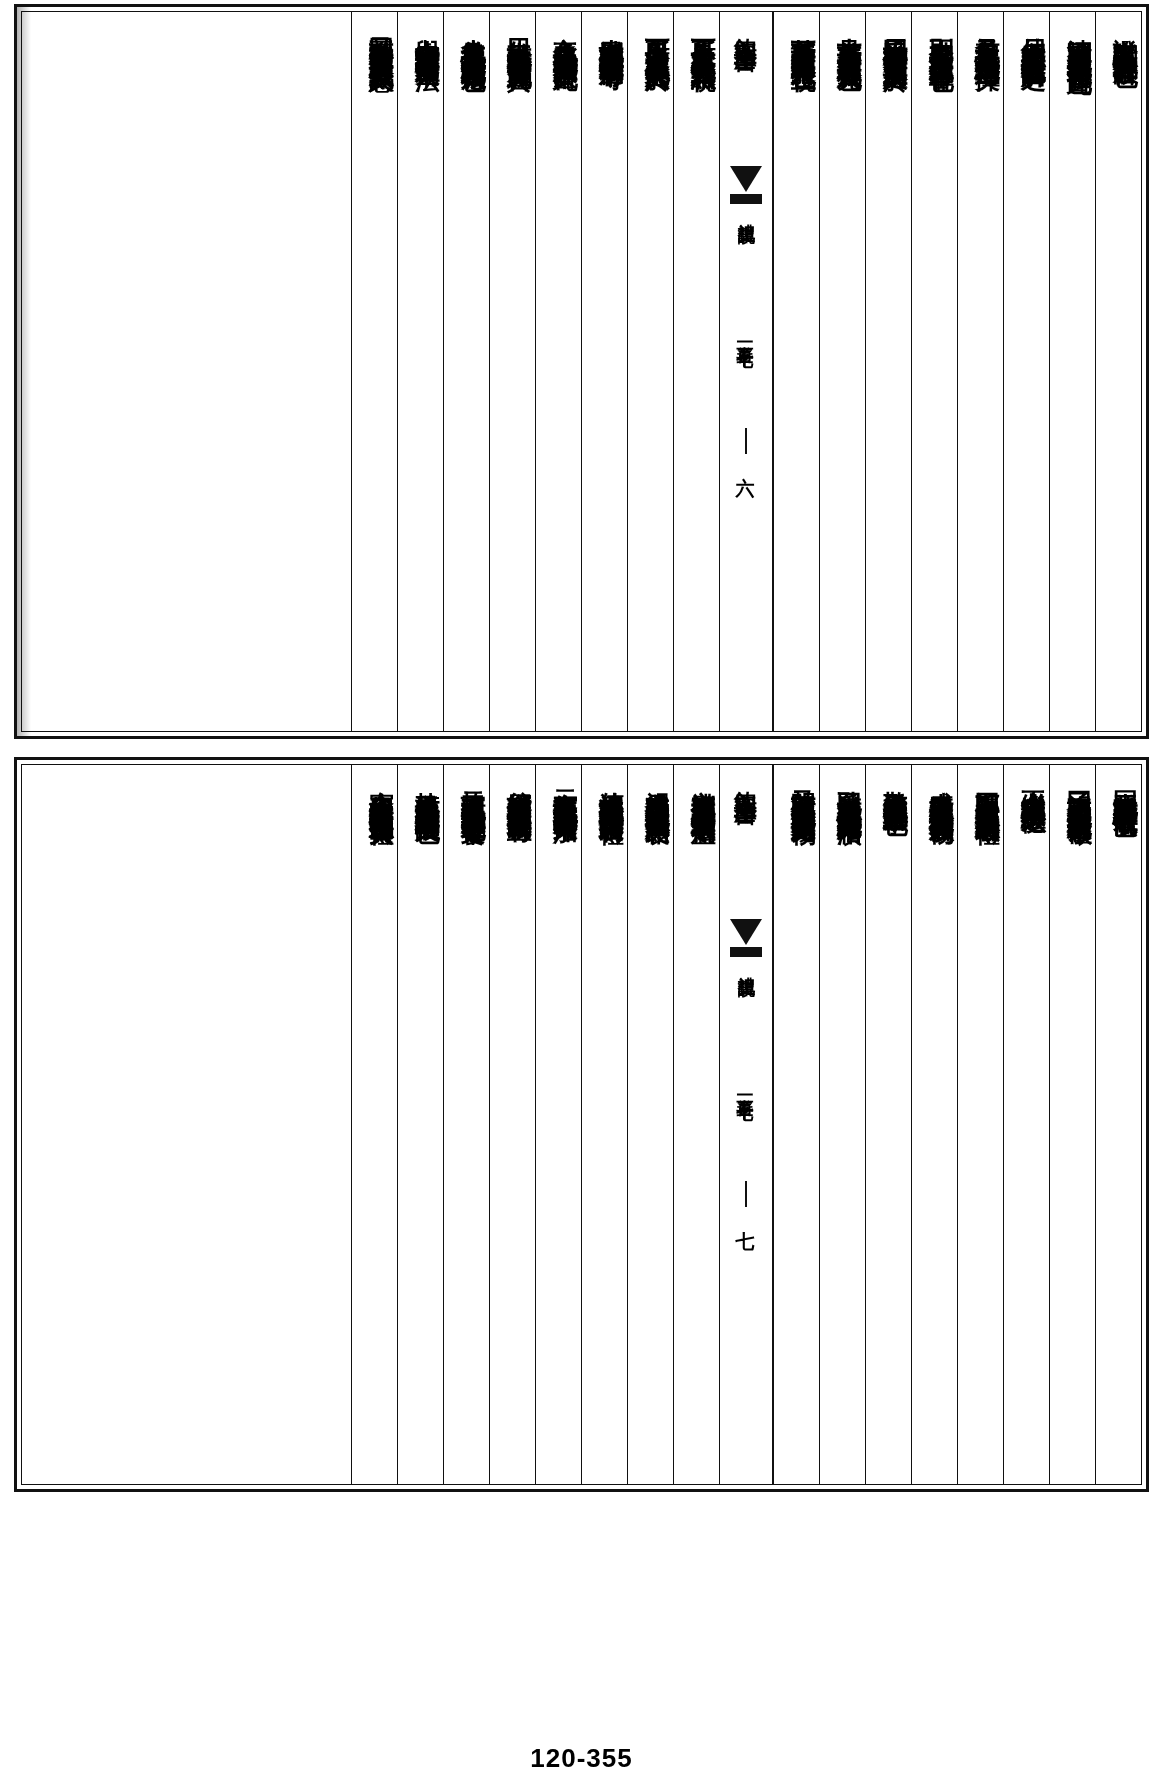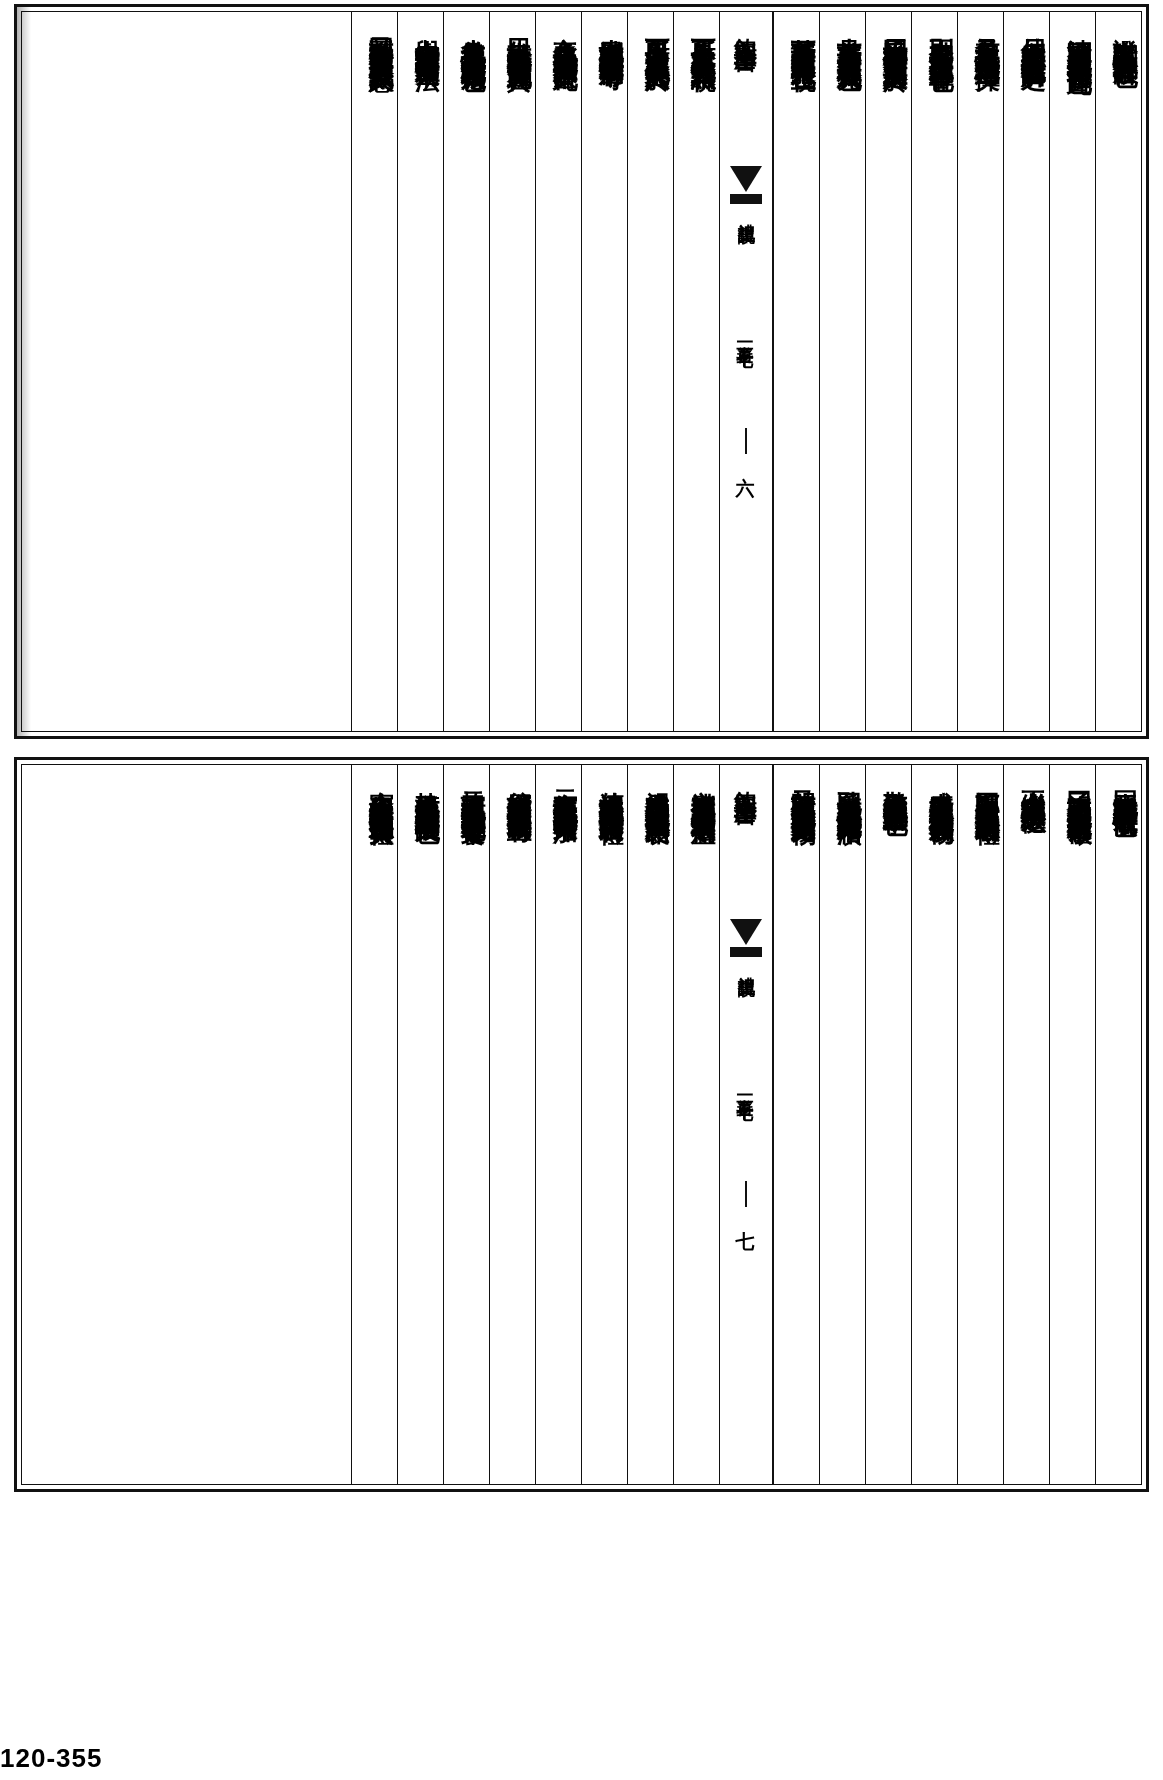--- a/index.html
+++ b/index.html
@@ -130,20 +130,21 @@
     font-size: 19px;
     font-weight: 700;
     margin-top: 4px;
   }
   
   .folio {
     position: absolute;
     bottom: 6px;
     left: 0;
     width: 100%;
+    text-align: center;
     font-family: "Liberation Sans", sans-serif;
     font-size: 26px;
     font-weight: 700;
     letter-spacing: 1px;
     color: #000;
   }
   
   .edge-smudge {
     position: absolute;
     left: 0; top: 0; bottom: 0;

